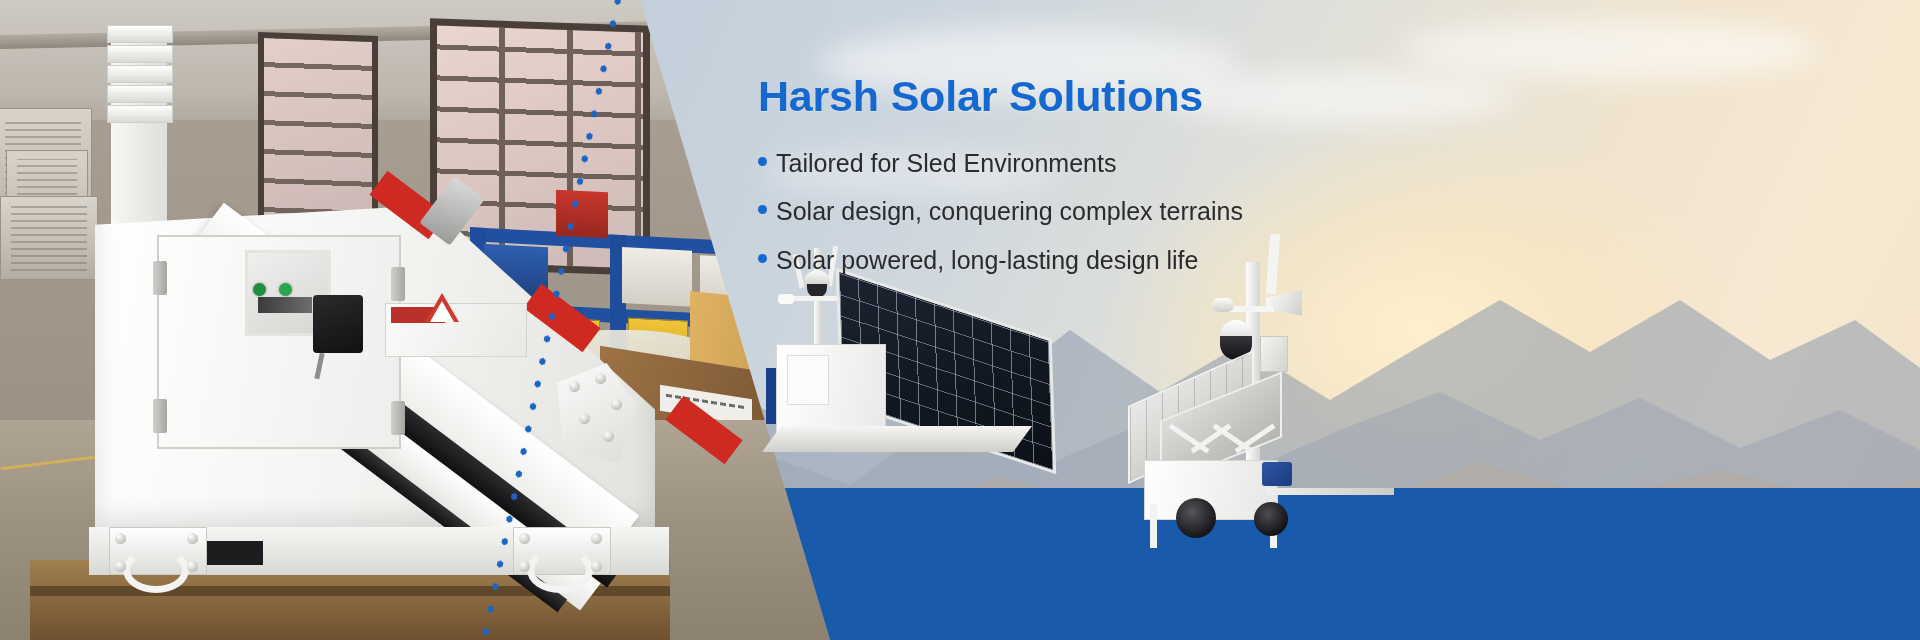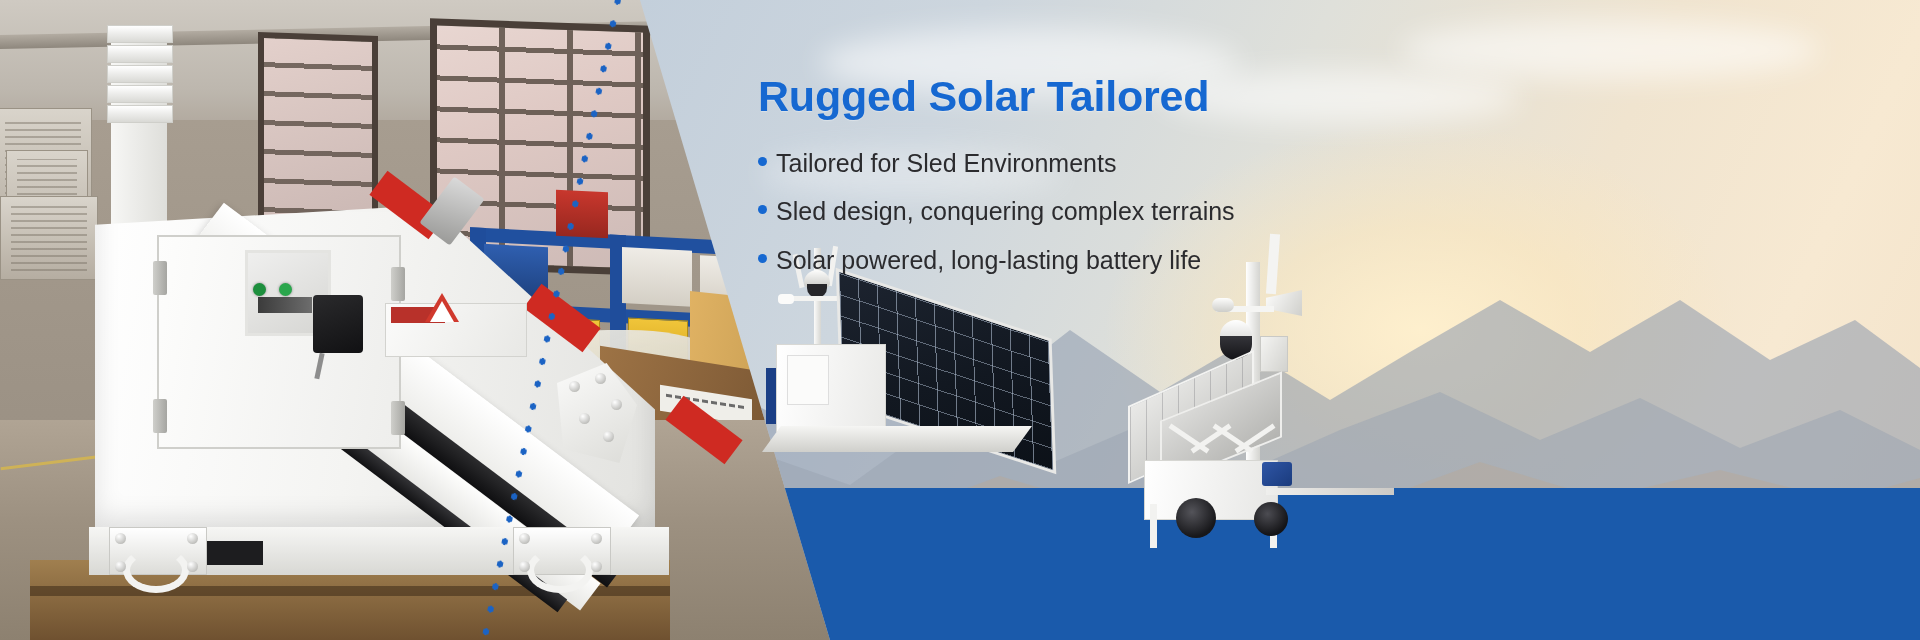--- a/index.html
+++ b/index.html
@@ -538,30 +538,30 @@
     <div class="p2-cabinet"></div>
     <div class="p2-blue"></div>
     <div class="p2-tongue"></div>
     <div class="p2-leg" style="left:30px;top:268px"></div>
     <div class="p2-leg" style="left:150px;top:268px"></div>
     <div class="p2-wheel"></div>
     <div class="p2-wheel2"></div>
   </div>
 
   <div class="copy">
-    <h1 class="headline">Rugged Solar Tailored</h1>
+    <h1 class="headline">Harsh Solar Solutions</h1>
     <ul class="bullets">
       <li>
         <span class="dot"></span>
         <span>Tailored for Sled Environments</span>
       </li>
       <li>
         <span class="dot"></span>
-        <span>Sled design, conquering complex terrains</span>
+        <span>Solar design, conquering complex terrains</span>
       </li>
       <li>
         <span class="dot"></span>
-        <span>Solar powered, long-lasting battery life</span>
+        <span>Solar powered, long-lasting design life</span>
       </li>
     </ul>
   </div>
 
 </div>
 
 </body></html>

